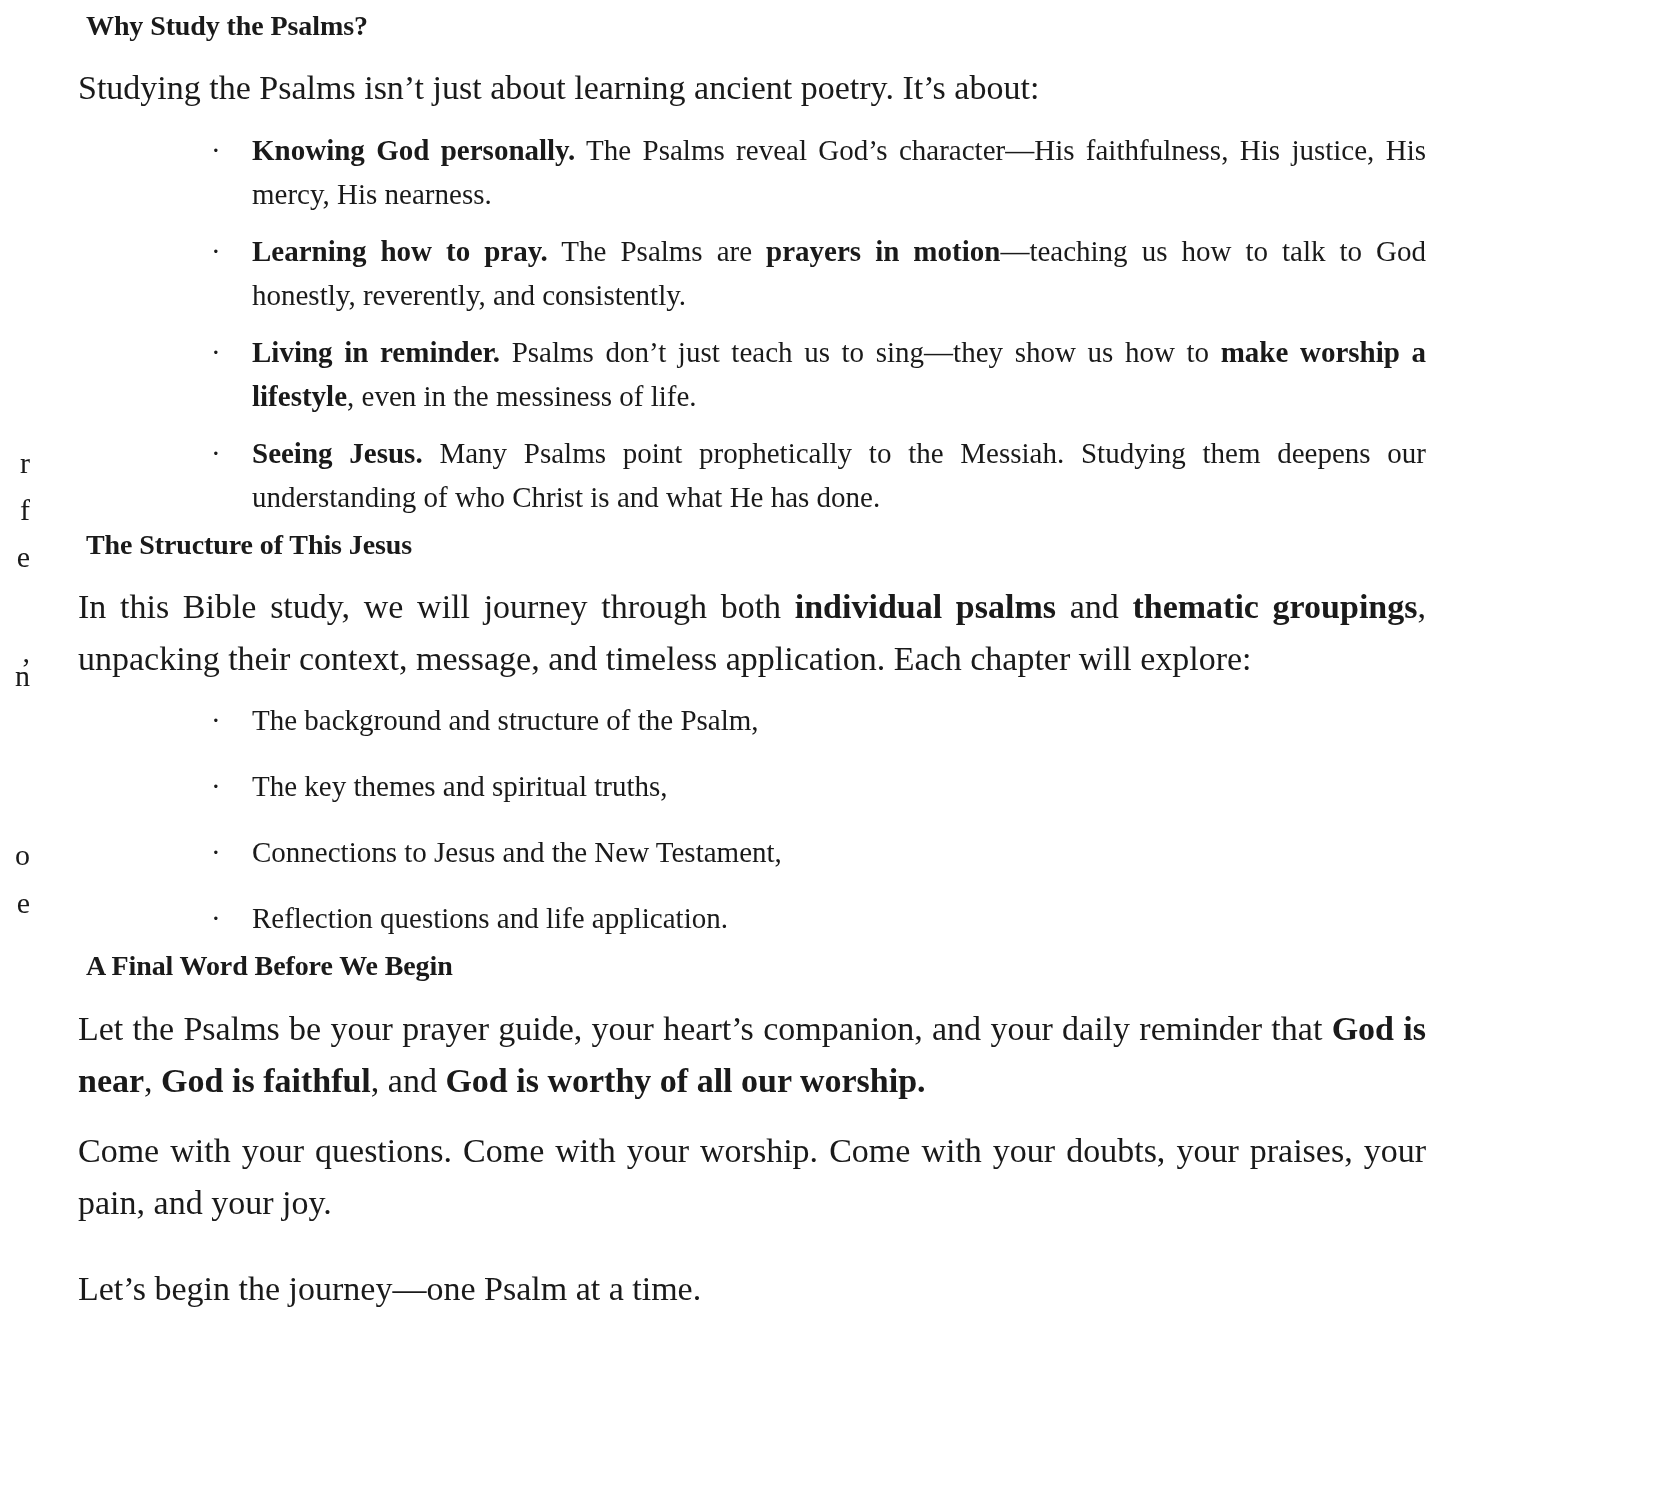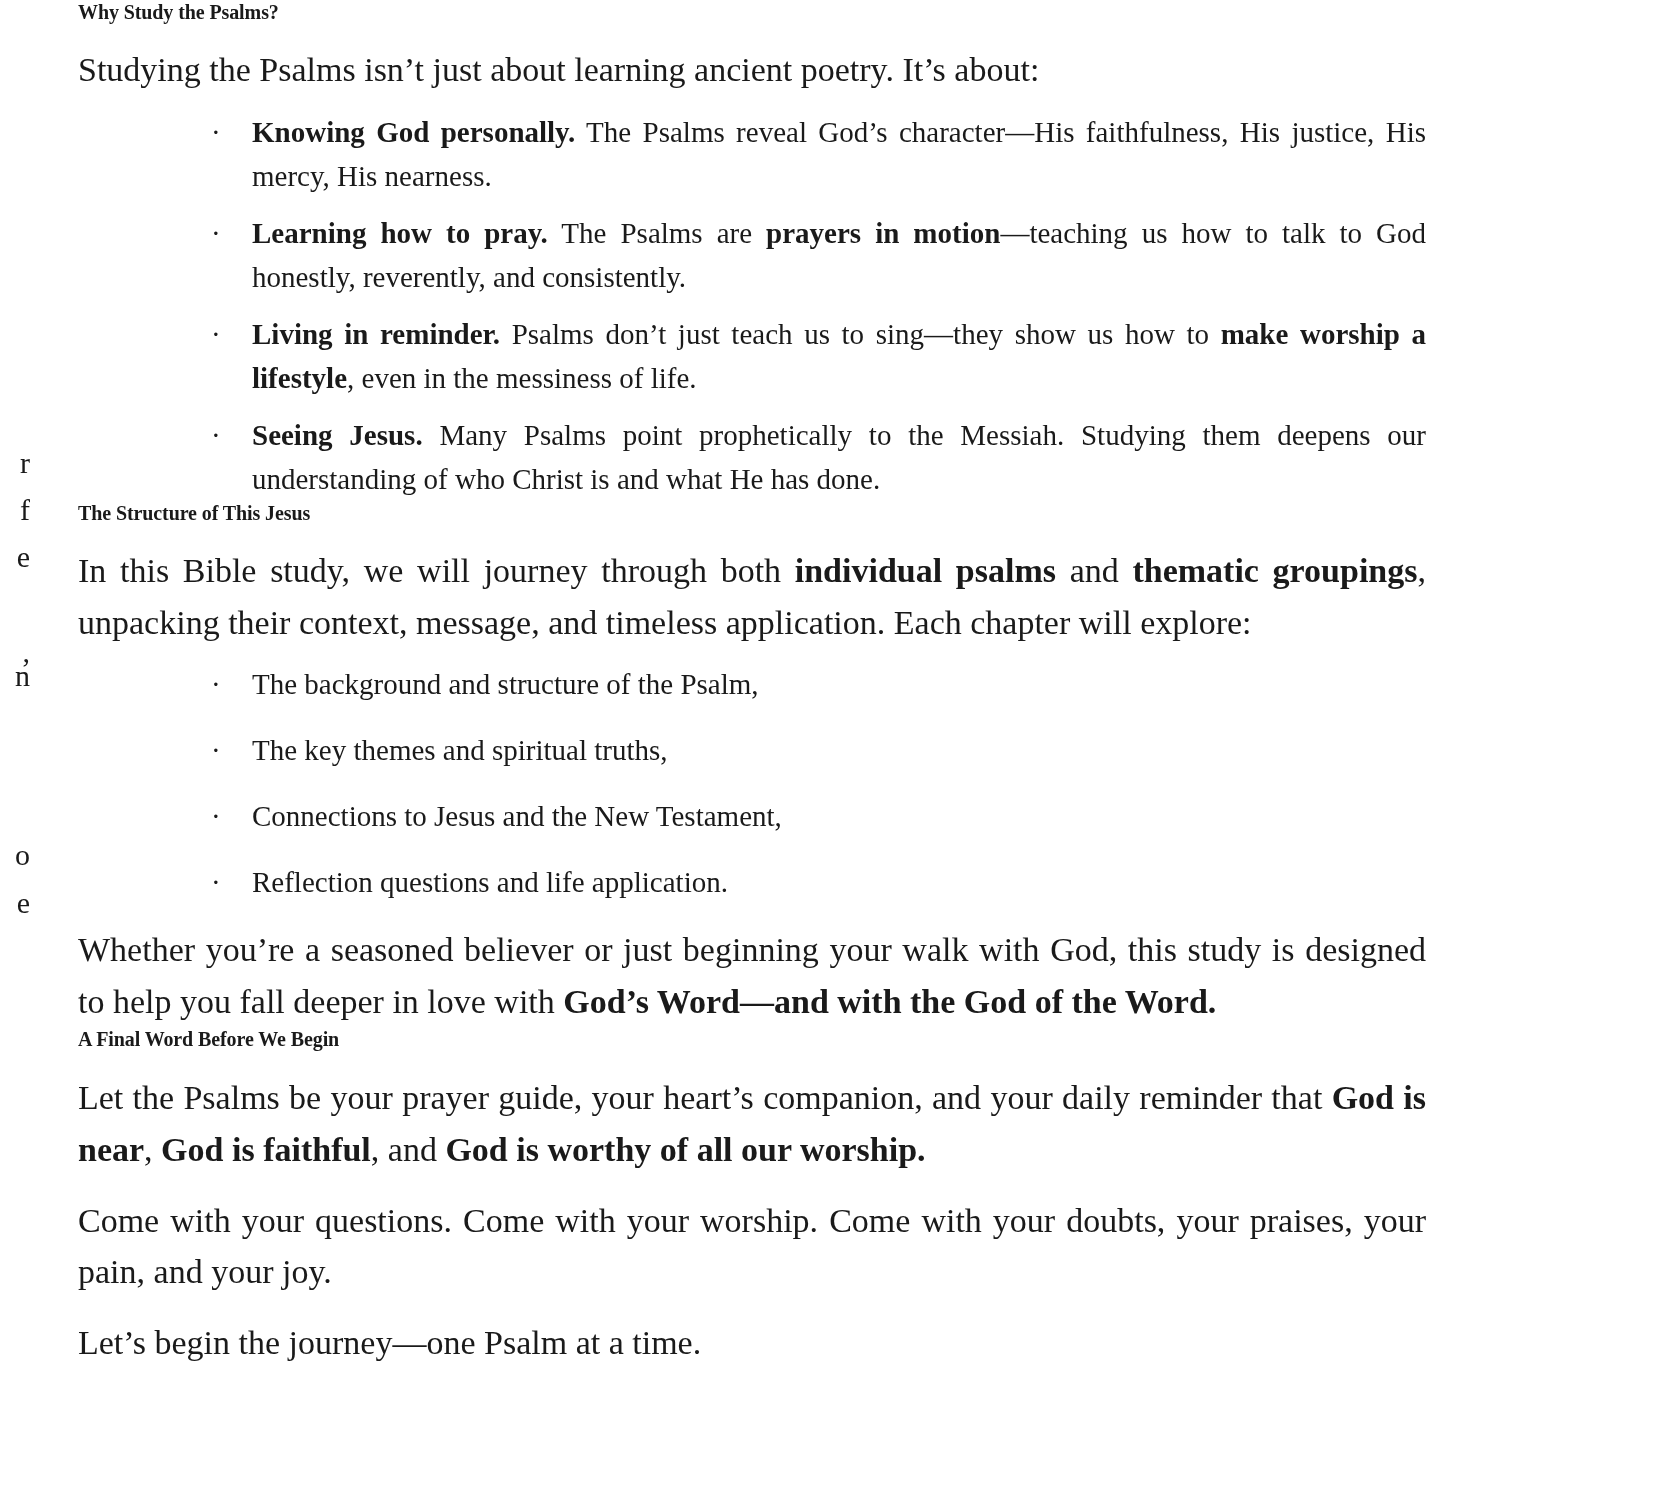--- a/index.html
+++ b/index.html
@@ -34,45 +34,45 @@
     color: #1a1a1a;
     white-space: nowrap;
   }
   .content {
     position: absolute;
     left: 78px;
     top: 0;
     width: 1348px;
   }
   h2.heading {
-    font-size: 20px;
+    font-size: 28px;
     font-weight: 700;
     line-height: 1.25;
-    margin: 0;
+    margin: 8px;
     padding: 0;
     letter-spacing: -0.1px;
   }
   .h-why   { margin-top: 10px; }
   .h-struct{ margin-top: 23px; }
   .h-final { margin-top: 24px; }
 
   p.para {
     font-size: 34px;
     line-height: 1.52;
     margin: 0;
     text-align: justify;
     -webkit-hyphens: auto;
     hyphens: auto;
   }
   p.p-intro   { margin-top: 19px; }
   p.p-struct  { margin-top: 19px; }
   p.p-whether { margin-top: 20px; }
   p.p-come    { margin-top: 19px; }
   p.p-let     { margin-top: 20px; }
-  p.p-begin   { margin-top: 19px; }
+  p.p-begin   { margin-top: 34px; }
 
   ul.bullets {
     list-style: none;
     margin: 0;
     padding: 0;
   }
   ul.b-why   { margin-top: 14px; }
   ul.b-struct{ margin-top: 13px; }
 
   ul.bullets li {
@@ -152,21 +152,20 @@
       <li>
         <span class="bullet-mark">·</span>
         <span>Connections to Jesus and the New Testament,</span>
       </li>
       <li>
         <span class="bullet-mark">·</span>
         <span>Reflection questions and life application.</span>
       </li>
     </ul>
 
-    <p class="para p-whether"><span>Whether you’re a seasoned believer or just beginning your walk with God, this study is designed to help you fall deeper in love with </span><b>God’s Word—and with the God of the Word.</b></p>
 
     <h2 class="heading h-final">A Final Word Before We Begin</h2>
 
     <p class="para p-let"><span>Let the Psalms be your prayer guide, your heart’s companion, and your daily reminder that </span><b>God is near</b><span>, </span><b>God is faithful</b><span>, and </span><b>God is worthy of all our worship.</b></p>
 
     <p class="para p-come">Come with your questions. Come with your worship. Come with your doubts, your praises, your pain, and your joy.</p>
 
     <p class="para p-begin">Let’s begin the journey—one Psalm at a time.</p>
 
   </div>

